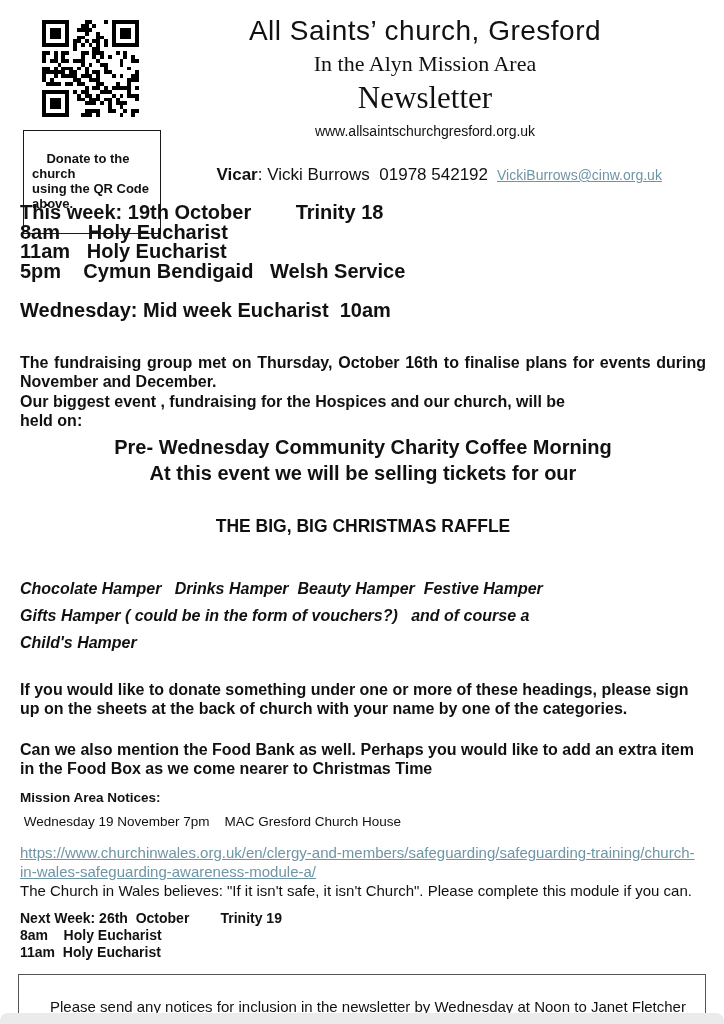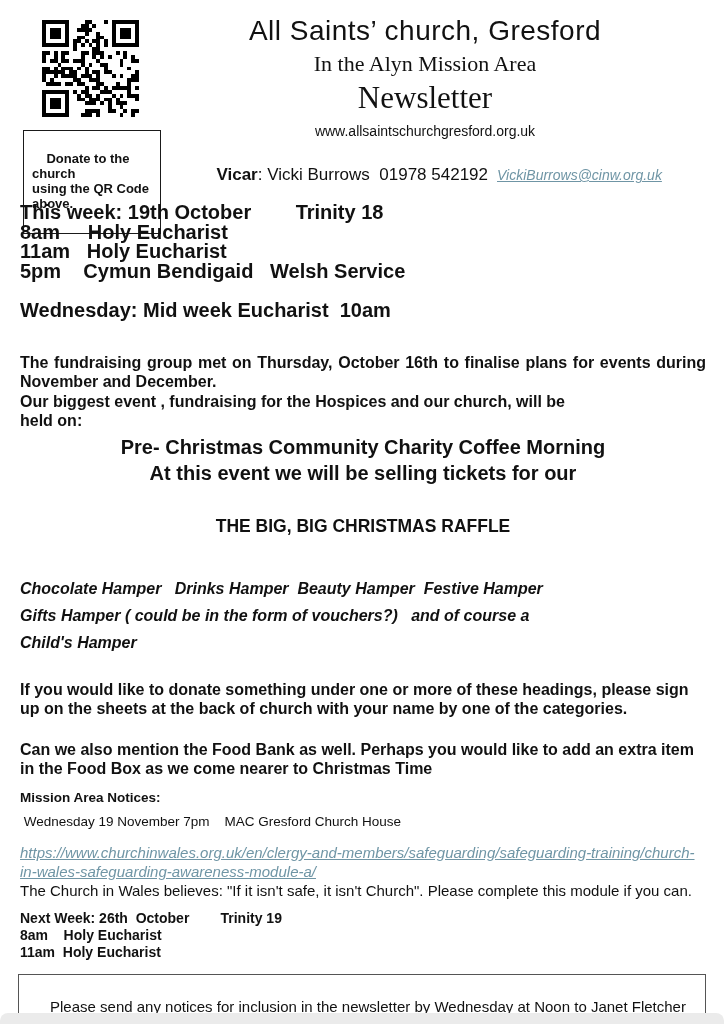--- a/index.html
+++ b/index.html
@@ -67,21 +67,20 @@
     font-size: 17px;
     line-height: 21px;
     margin-top: 3px;
     white-space: pre-wrap;
   }
   .vicar-label { font-weight: 700; }
   a.link, .link {
     color: #6f95a5;
     text-decoration: underline;
     cursor: pointer;
-    font-style: italic;
   }
   .vicar-line .link { font-size: 14px; margin-left: 9px; }
   
   .main {
     position: absolute;
     left: 20px; right: 18px; top: 203px;
   }
   .sched-line {
     font-size: 20px;
     font-weight: 700;
@@ -493,21 +492,21 @@
     <div class="sched-line">11am   Holy Eucharist</div>
     <div class="sched-line">5pm    Cymun Bendigaid   Welsh Service</div>
 
     <div class="sched-line midweek">Wednesday: Mid week Eucharist  10am</div>
 
     <div class="para justified fund-para1">The fundraising group met on Thursday, October 16th to finalise plans for events during November and December.</div>
     <div class="para">Our biggest event , fundraising for the Hospices and our church, will be
 held on:</div>
 
     <div class="centered-block">
-      <div>Pre- Christmas Community Charity Coffee Morning</div>
+      <div>Pre- Wednesday Community Charity Coffee Morning</div>
       <div>At this event we will be selling tickets for our</div>
     </div>
 
     <div class="raffle-title">THE BIG, BIG CHRISTMAS RAFFLE</div>
 
     <div class="hampers">Chocolate Hamper   Drinks Hamper  Beauty Hamper  Festive Hamper
 Gifts Hamper ( could be in the form of vouchers?)   and of course a
 Child's Hamper</div>
 
     <div class="para donate-para">If you would like to donate something under one or more of these headings, please sign up on the sheets at the back of church with your name by one of the categories.</div>

